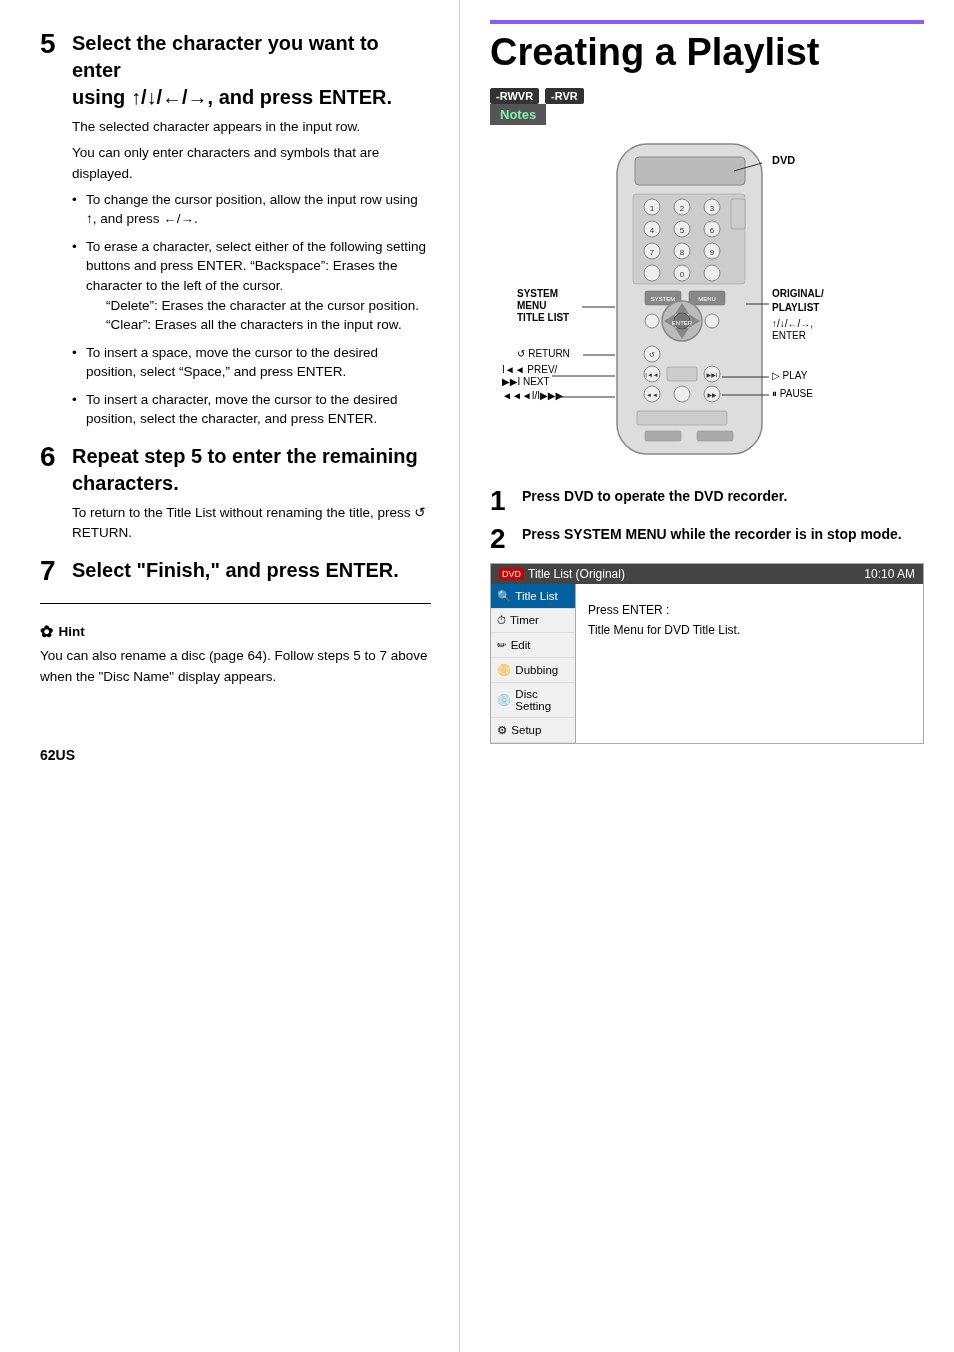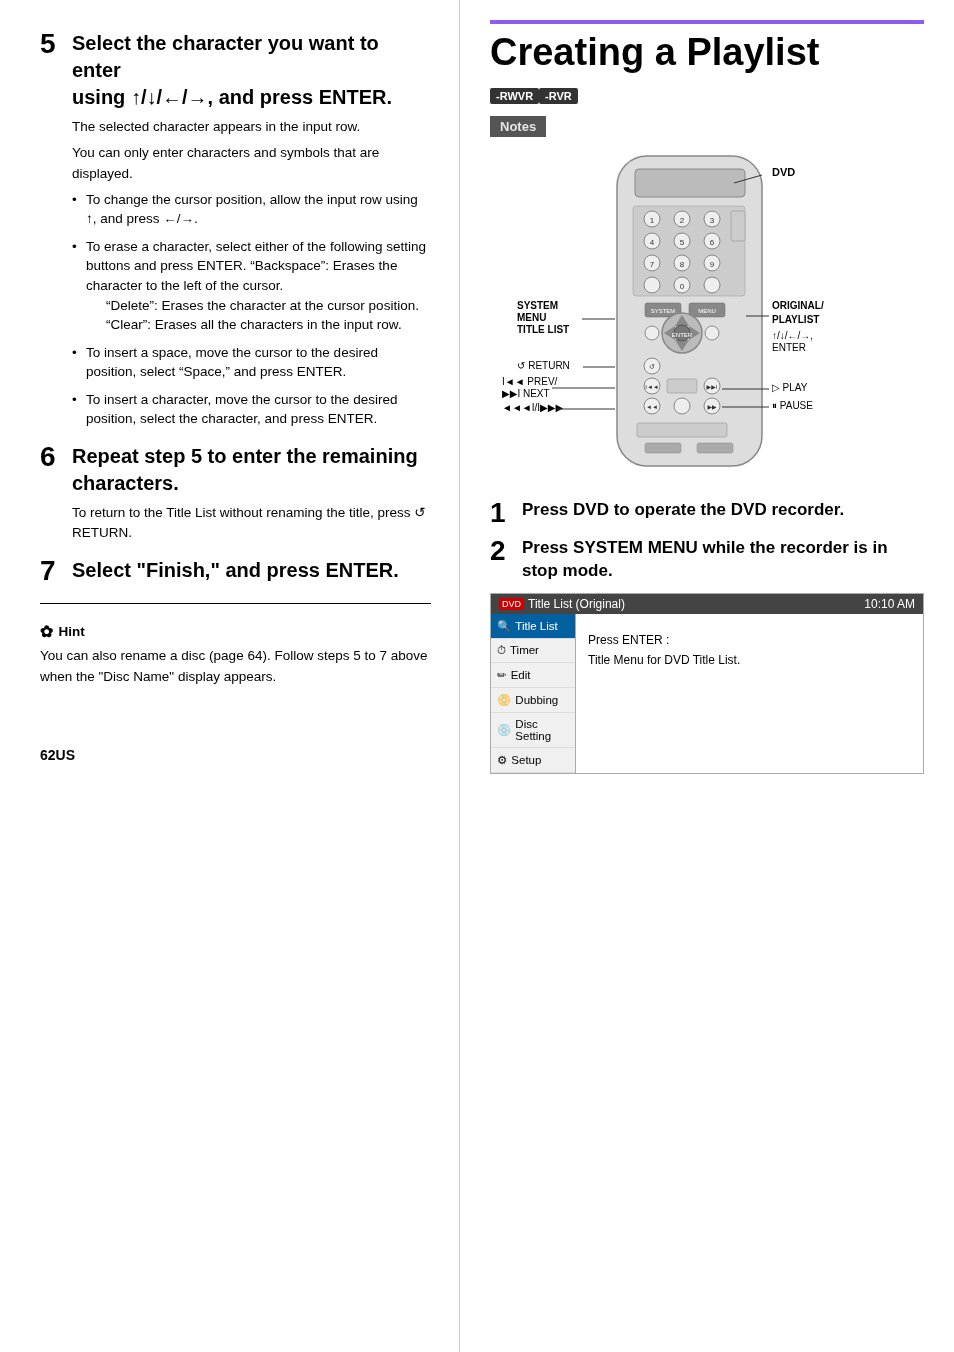--- a/index.html
+++ b/index.html
@@ -113,41 +113,41 @@
       font-weight: bold;
       border-top: 4px solid #8b5cf6;
       padding-top: 8px;
       margin-bottom: 14px;
       line-height: 1.1;
     }
 
     
     .badges {
       display: flex;
-      margin-bottom: 12px;
+      gap: 6px;
     }
     .badge {
       background: #333;
       color: #fff;
       font-size: 11px;
       font-weight: bold;
       padding: 2px 6px;
       border-radius: 2px;
     }
 
     .right-intro {
       font-size: 13.5px;
       line-height: 1.55;
       margin-bottom: 14px;
     }
 
     
     .notes-box {
       background: #555;
-      color: #e5e5e5;
+      color: #86efac;
       font-size: 13px;
       font-weight: bold;
       padding: 3px 10px;
       margin-bottom: 6px;
       display: inline-block;
     }
     .notes-list {
       list-style: none;
       margin-bottom: 14px;
     }
@@ -174,21 +174,21 @@
       margin-bottom: 4px;
     }
     .right-step-num {
       font-size: 28px;
       font-weight: bold;
       margin-right: 10px;
       min-width: 22px;
       line-height: 1;
     }
     .right-step-title {
-      font-size: 17px;
+      font-size: 14px;
       font-weight: bold;
       line-height: 1.35;
     }
 
     
     .screen-mockup {
       border: 1px solid #aaa;
       margin-top: 10px;
       font-size: 12px;
     }

